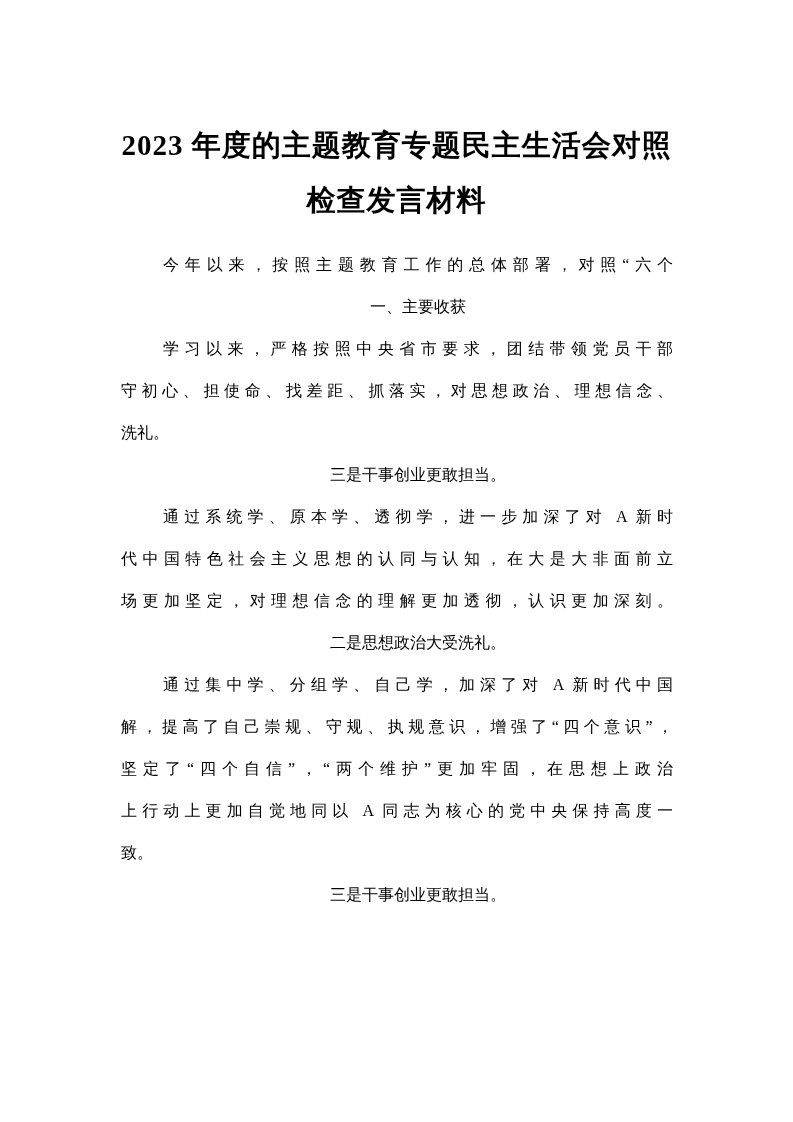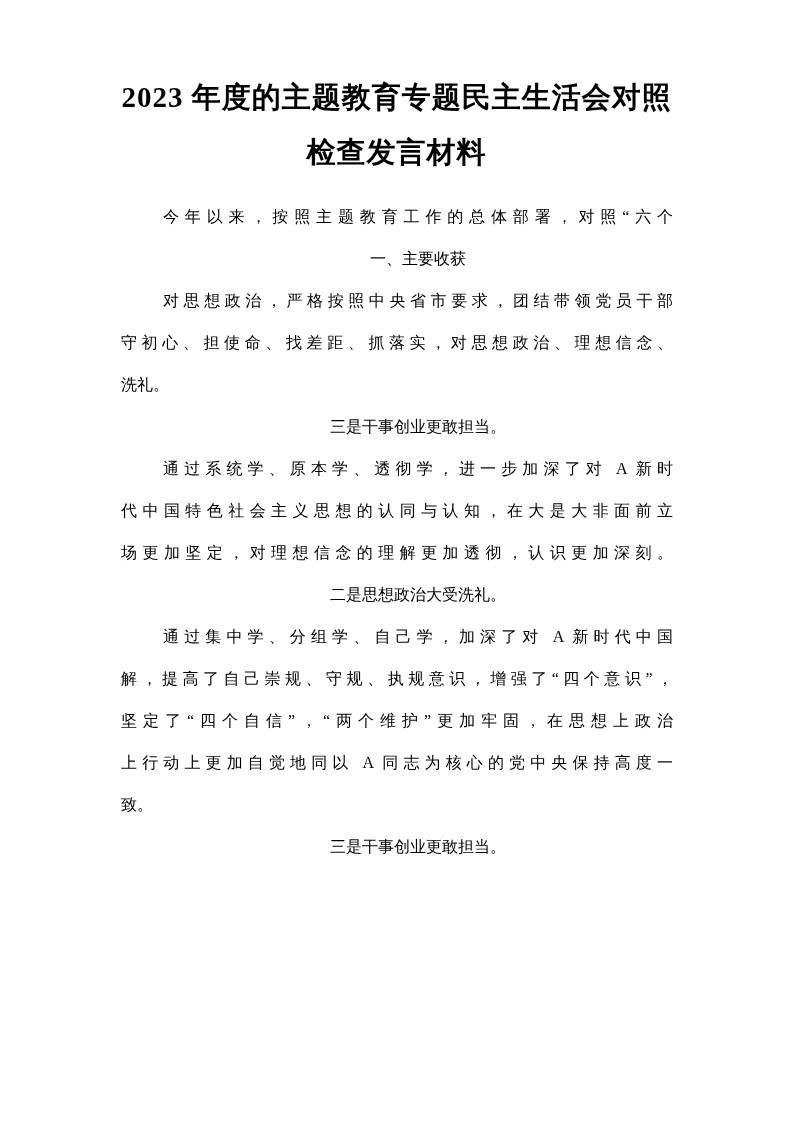--- a/index.html
+++ b/index.html
@@ -8,21 +8,21 @@
     background: #ffffff;
   }
   .page {
     position: relative;
     width: 793px;
     height: 1122px;
     margin: 0 auto;
     background: #ffffff;
     color: #000000;
     box-sizing: border-box;
-    padding-top: 70px;
+    padding-top: 118px;
     overflow: hidden;
     font-family: "Liberation Serif", serif;
   }
   .title {
     margin: 0 60px;
     text-align: center;
     font-weight: bold;
     font-size: 29px;
     line-height: 55px;
     letter-spacing: 1px;
@@ -59,21 +59,21 @@
     <span class="tline">2023 年度的主题教育专题民主生活会对照</span>
     <span class="tline">检查发言材料</span>
   </h1>
 
   <div class="doc-body">
 
     <div class="line indent fill">今年以来，按照主题教育工作的总体部署，对照“六个</div>
 
     <div class="line indent">一、主要收获</div>
 
-    <div class="line indent fill">对思想政治，严格按照中央省市要求，团结带领党员干部</div>
+    <div class="line indent fill">学习以来，严格按照中央省市要求，团结带领党员干部</div>
     <div class="line fill">守初心、担使命、找差距、抓落实，对思想政治、理想信念、</div>
     <div class="line">洗礼。</div>
 
     <div class="line indent">三是干事创业更敢担当。</div>
 
     <div class="line indent fill">通过系统学、原本学、透彻学，进一步加深了对 A 新时</div>
     <div class="line fill">代中国特色社会主义思想的认同与认知，在大是大非面前立</div>
     <div class="line fill">场更加坚定，对理想信念的理解更加透彻，认识更加深刻。</div>
 
     <div class="line indent">二是思想政治大受洗礼。</div>

